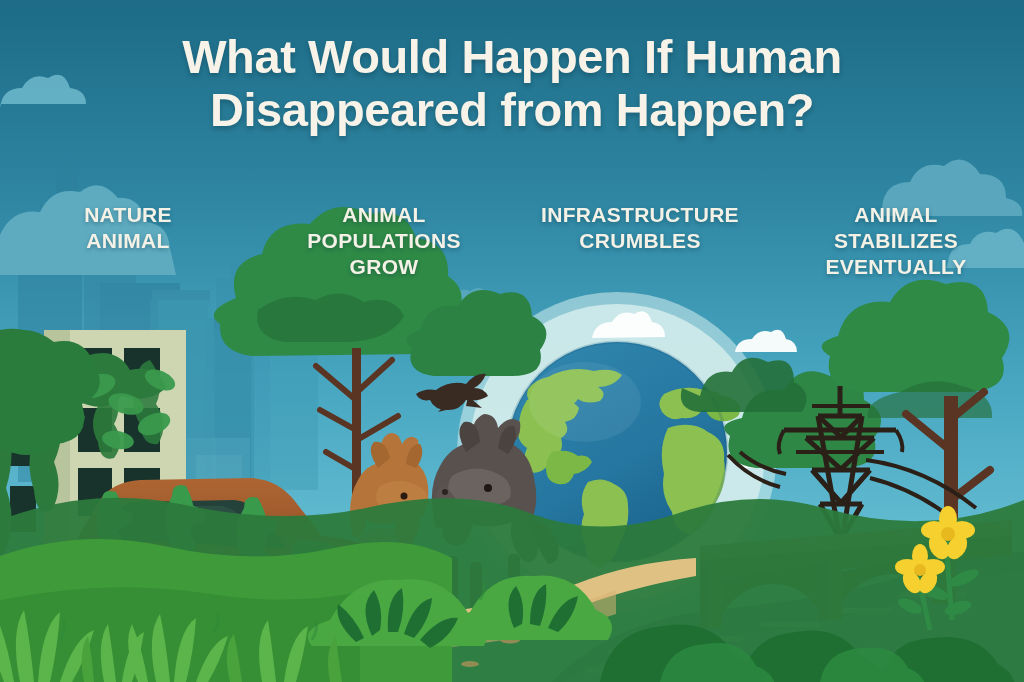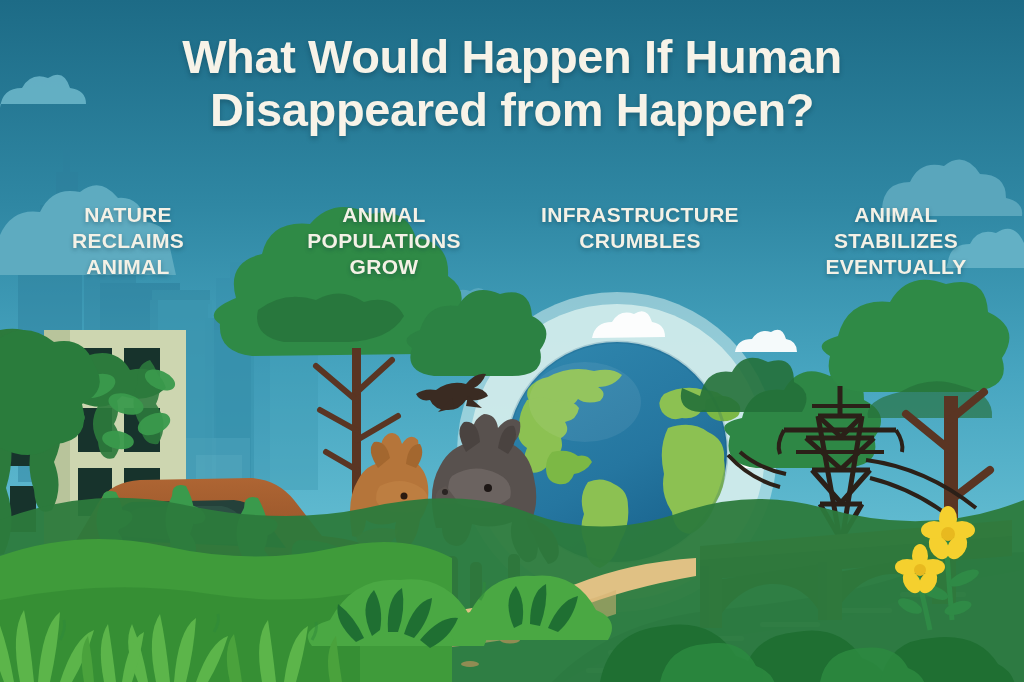--- a/index.html
+++ b/index.html
@@ -470,21 +470,20 @@
   </svg>
 
   <div id="headline">
     <span class="ln">What Would Happen If Human</span>
     <span class="ln">Disappeared from Happen?</span>
   </div>
 
   <div class="kicker-row">
     <div class="kicker">
       <span>NATURE</span>
-      <span>RECLAIMS</span>
       <span>ANIMAL</span>
     </div>
     <div class="kicker">
       <span>ANIMAL</span>
       <span>POPULATIONS</span>
       <span>GROW</span>
     </div>
     <div class="kicker">
       <span>INFRASTRUCTURE</span>
       <span>CRUMBLES</span>

